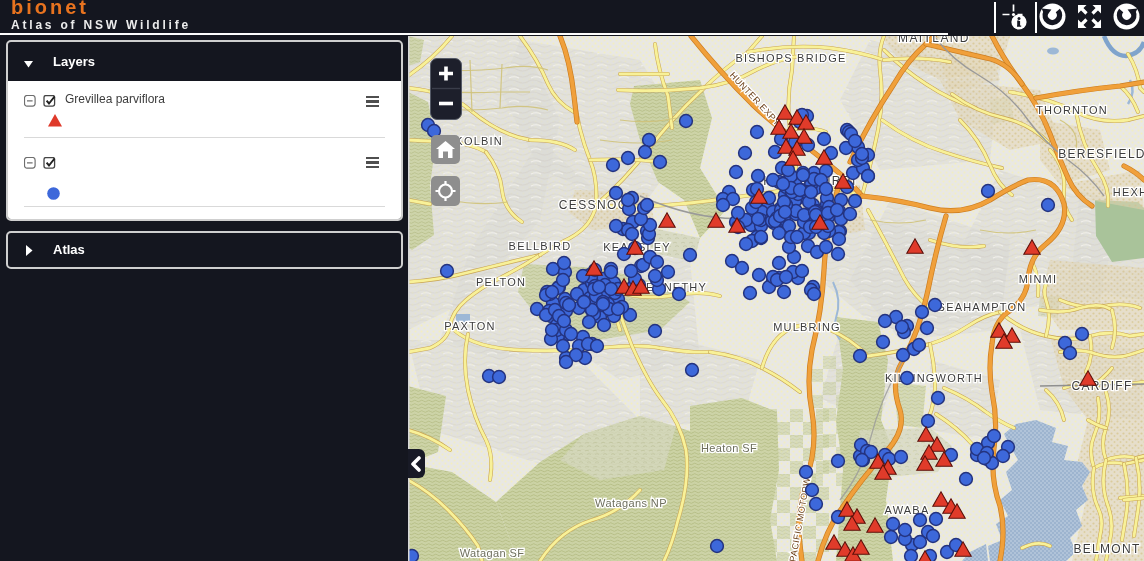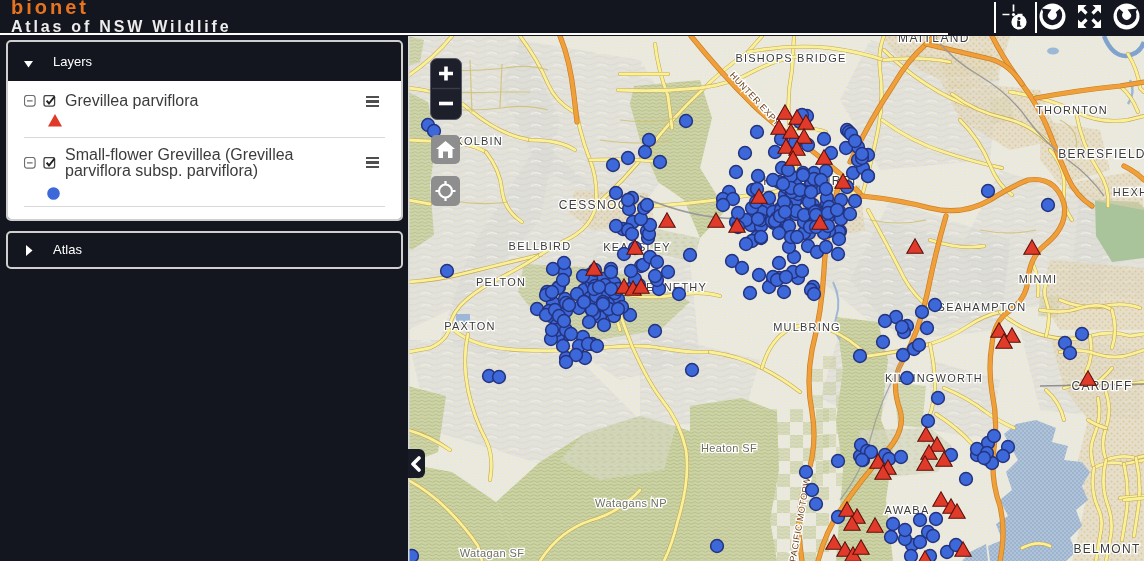--- a/index.html
+++ b/index.html
@@ -1,22 +1,22 @@
 <!DOCTYPE html>
 <html><head><meta charset="utf-8"><style>
 *{margin:0;padding:0;box-sizing:border-box}
 html,body{width:1144px;height:561px;overflow:hidden;background:#14161f;font-family:"Liberation Sans",sans-serif}
 #hdr{position:absolute;left:0;top:0;width:948px;height:35px;background:#14161f;border-bottom:2px solid #fdfdfd;z-index:30}
 #logo{position:absolute;left:11px;top:-3px;color:#e8731f;font-size:20px;font-weight:bold;letter-spacing:3px;line-height:20px}
-#sub{position:absolute;left:11px;top:18px;color:#ececec;font-size:16px;font-weight:bold;letter-spacing:2.8px}
+#sub{position:absolute;left:11px;top:18px;color:#ececec;font-size:12px;font-weight:bold;letter-spacing:2.8px}
 .hsep{position:absolute;top:2px;height:31px;width:2px;background:#fff}
 #panel{position:absolute;left:0;top:37px;width:408px;height:524px;background:#14161f;z-index:20}
 .abox{position:absolute;left:6px;width:397px;border:2px solid #cfcfcf;border-radius:5px;background:#14161f;overflow:hidden}
-.ahdr{height:37px;color:#fff;font-weight:normal;font-size:13px;line-height:37px}
-.white div{font-size:16px}
+.ahdr{height:37px;color:#fff;font-weight:bold;font-size:13px;line-height:37px}
+.white div{font-size:12px}
 .ahdr .cap{position:absolute;left:45px}
 .white{background:#fff;color:#3c3c3c;font-size:12.5px;position:relative}
 .divider{position:absolute;left:16px;right:16px;height:1px;background:#d9d9d9}
 .ham{position:absolute;right:22px;width:13px}
 .ham b,.ham i{display:block;height:2.2px;background:#4f4f4f;margin-bottom:2.2px}
 #map{position:absolute;left:408px;top:36px;width:736px;height:525px;background:#ecebe7}
 .mapbtn{position:absolute;border-radius:5px;color:#fff;text-align:center;z-index:10}
 #collapse{position:absolute;left:408px;top:449px;width:17px;height:29px;background:#181a26;border-radius:0 6px 6px 0;z-index:11}
 #collapse svg{margin:7px 0 0 1px}
 </style></head><body>
@@ -806,21 +806,20 @@
       <svg style="position:absolute;left:40px;top:33px" width="14" height="13">
           <polygon points="7,0 14,12.6 0,12.6" fill="#df392a"></polygon>
         </svg>
       <div class="divider" style="top:56px"></div>
       <svg style="position:absolute;left:16px;top:76px" width="32" height="12">
         <rect x="0.5" y="0.5" width="10.6" height="10.6" rx="2.5" fill="none" stroke="#6e6e6e" stroke-width="1.2"></rect>
           <path d="M3 5.8h5.6" stroke="#6e6e6e" stroke-width="1.2"></path>
         <rect x="20" y="0.5" width="10.6" height="10.6" rx="2" fill="none" stroke="#444" stroke-width="1.3"></rect>
           <path d="M22.6 5.6l2.4 2.9 5.6-7" stroke="#222" stroke-width="2" fill="none"></path>
       </svg>
-      <div style="position:absolute;left:57px;top:66px;width:280px;line-height:16px">Small-flower Grevillea (Grevillea parviflora subsp. parviflora)</div>
       <div class="ham" style="top:76px">
           <b></b>
           <b></b>
           <i style="margin:0"></i>
         </div>
       <svg style="position:absolute;left:39px;top:106px" width="13" height="13">
           <circle cx="6.5" cy="6.5" r="6.3" fill="#3d68da"></circle>
         </svg>
       <div class="divider" style="top:125px"></div>
     </div>

